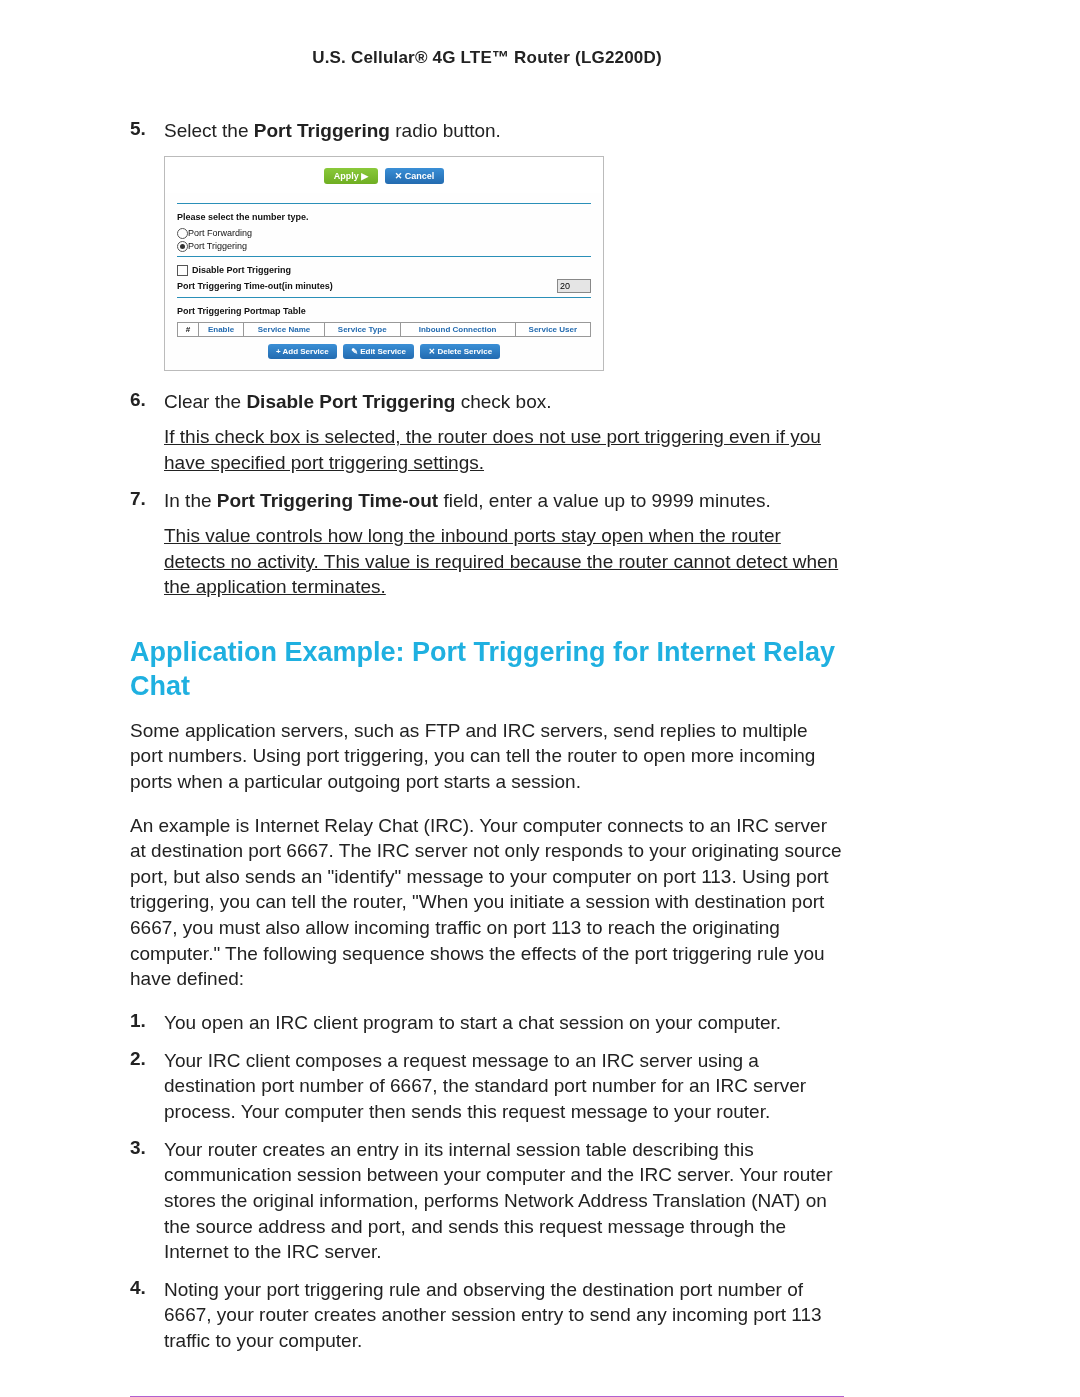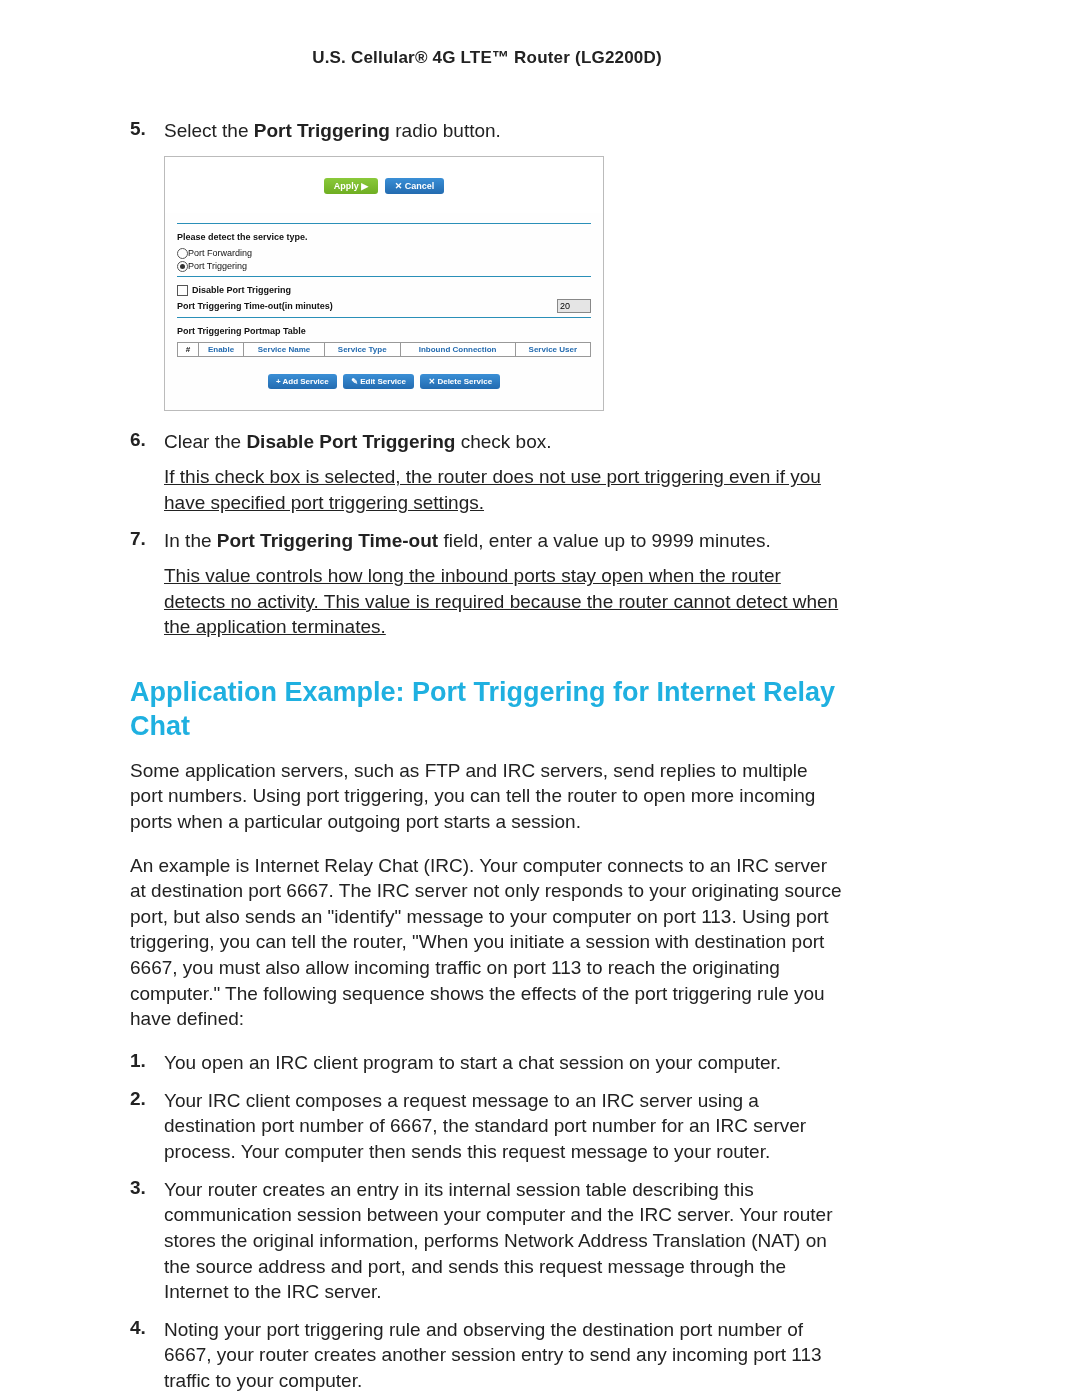--- a/index.html
+++ b/index.html
@@ -50,21 +50,21 @@
     font-size: 9px;
   }
   .ru-bar { text-align: center; padding: 10px 0 8px; background: #fff; }
   .ru-btn {
     display: inline-block;
     padding: 3px 10px;
     border-radius: 3px;
     color: #fff;
     font-weight: 700;
     font-size: 9px;
-    margin: 11px 2px;
+    margin: 1px 2px;
   }
   .ru-apply { background: linear-gradient(#8ac93a, #6fae22); }
   .ru-cancel, .ru-blue { background: linear-gradient(#3a8fd6, #236bb0); }
   .ru-body { padding: 6px 12px 10px; }
   .ru-sep { border-top: 1px solid #2a8fb8; margin: 4px 0 8px; }
   .ru-sect { font-weight: 700; margin: 4px 0 6px; }
   .ru-radio { display: flex; align-items: flex-start; gap: 0; margin: 2px 0; }
   .ru-radio .dot {
     width: 9px; height: 9px; border: 1px solid #555; border-radius: 50%;
     display: inline-flex; align-items: center; justify-content: center;
@@ -125,21 +125,21 @@
         </div>
       </div>
 
       <div class="router-ui">
         <div class="ru-bar">
           <span class="ru-btn ru-apply">Apply ▶</span>
           <span class="ru-btn ru-cancel">✕ Cancel</span>
         </div>
         <div class="ru-body">
           <div class="ru-sep"></div>
-          <div class="ru-sect">Please detect the service type.</div>
+          <div class="ru-sect">Please select the number type.</div>
           <div class="ru-radio">
             <span class="dot"></span>
             <span>Port Forwarding</span>
           </div>
           <div class="ru-radio">
             <span class="dot sel"></span>
             <span>Port Triggering</span>
           </div>
           <div class="ru-sep"></div>
           <div class="ru-check">

